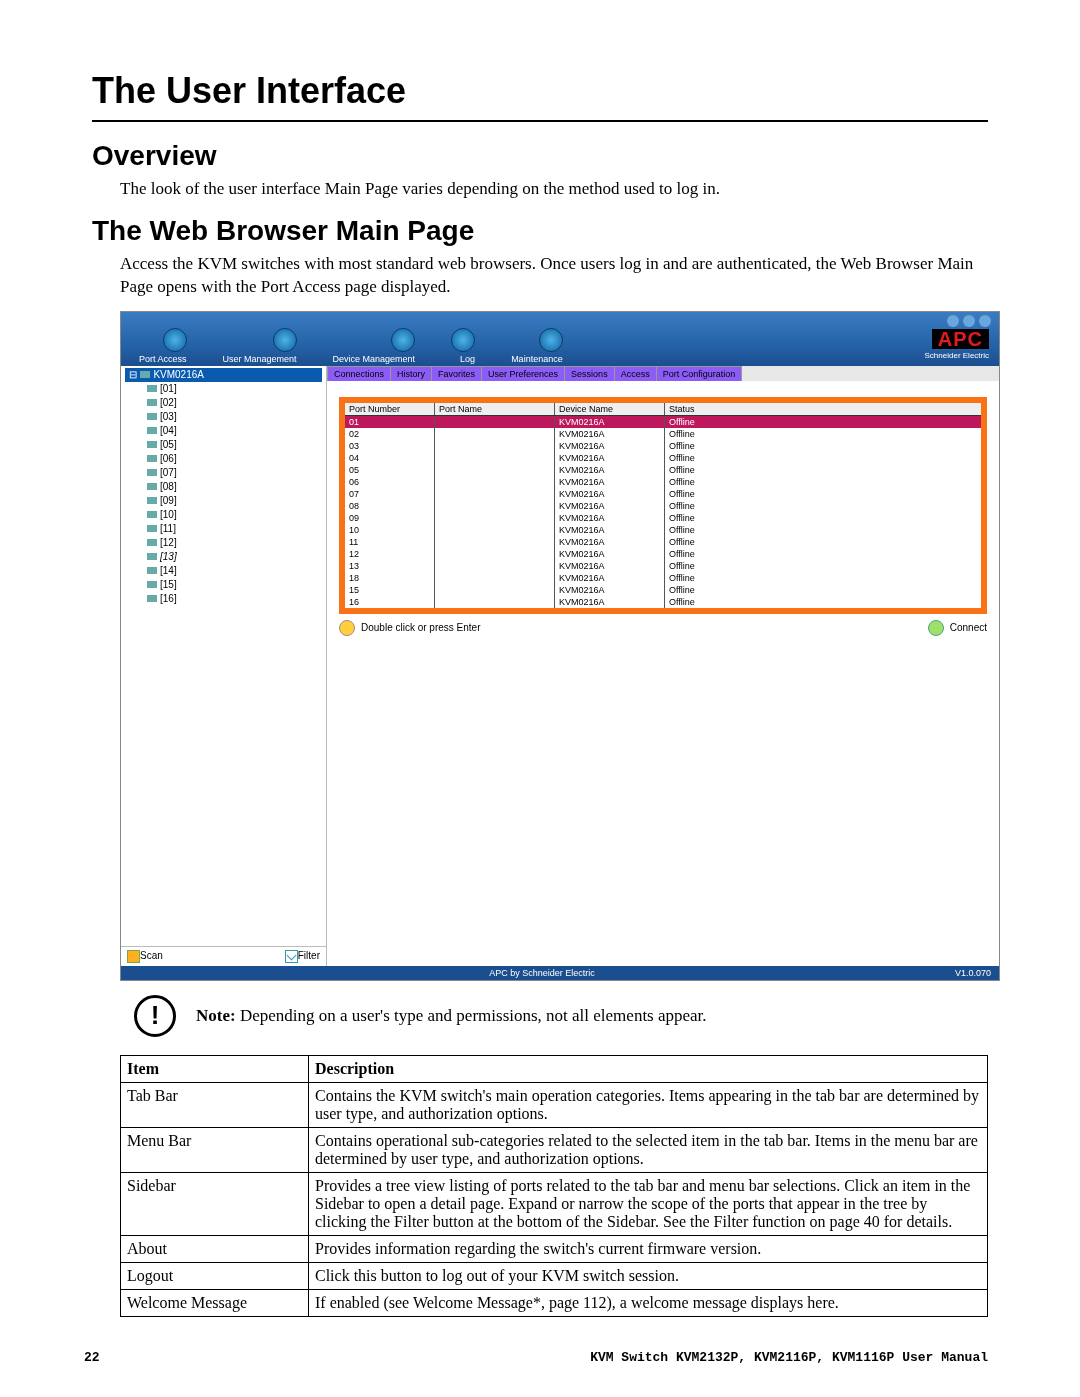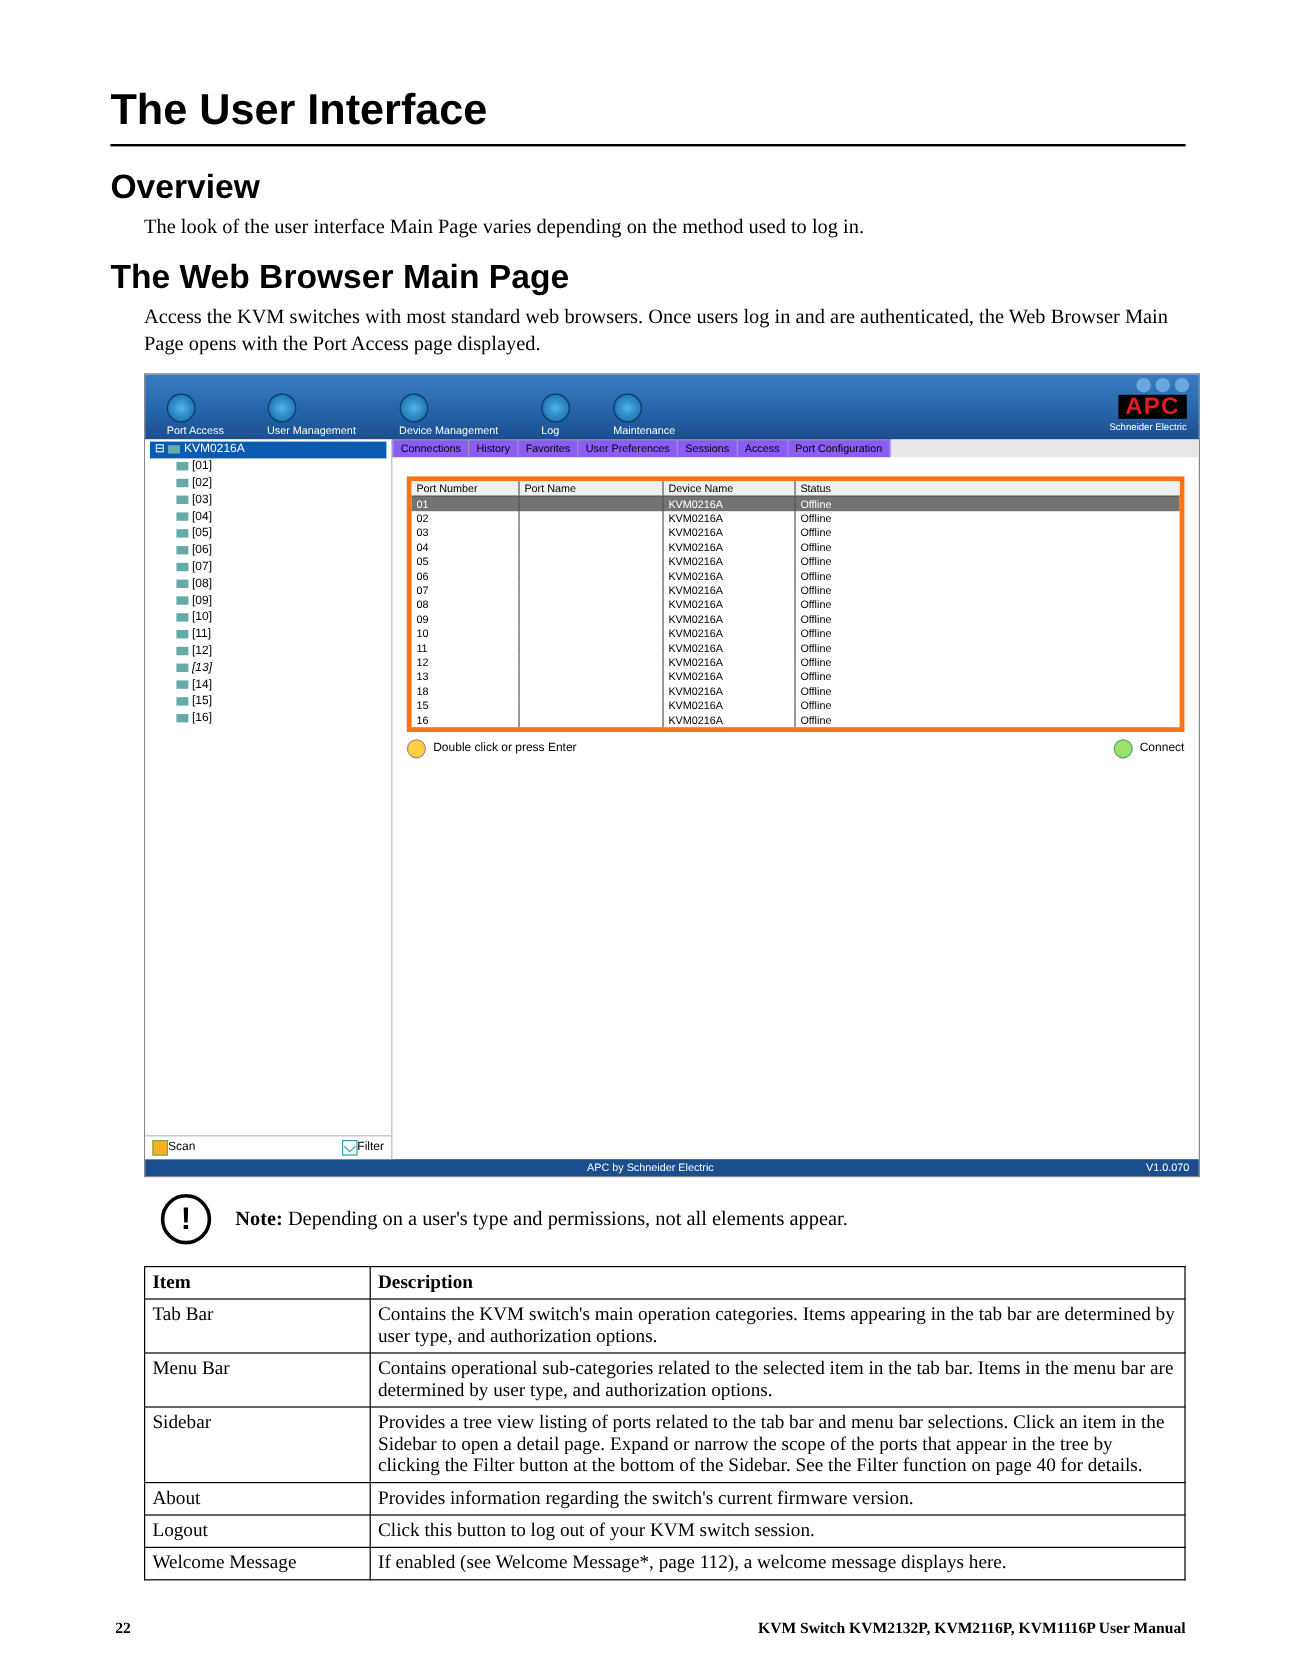--- a/index.html
+++ b/index.html
@@ -8,64 +8,64 @@
   .rule{border-top:2px solid #000;margin:4px 0 18px 0}
   h2{font-size:28px;font-weight:bold;margin:14px 0 6px 0}
   .body-indent{margin-left:28px;font-family:"Times New Roman",serif;font-size:17px;line-height:1.35}
   .body-indent p{margin:6px 0 12px 0}
 
   
   .shot{width:880px;height:auto;margin:6px 0 14px 28px;border:1px solid #888;box-sizing:border-box;position:relative;background:#fff;font-family:Arial,Helvetica,sans-serif}
   .shot-header{height:54px;background:linear-gradient(#3a7cc2,#2563a8 60%,#1b4e8f);display:flex;align-items:flex-end;color:#fff;font-size:9px;position:relative}
   .window-ctrls{position:absolute;top:3px;right:8px;display:flex;gap:4px}
   .window-ctrls span{width:12px;height:12px;border-radius:50%;background:#6aa7de;display:inline-block}
-  .tabicon{display:flex;flex-direction:column;align-items:flex-start;padding:4px 18px 2px 18px;gap:2px}
+  .tabicon{display:flex;flex-direction:column;align-items:flex-end;padding:4px 18px 2px 18px;gap:2px}
   .tabicon .circle{width:22px;height:22px;border-radius:50%;background:radial-gradient(#4fb3e8,#0c5f9e);border:1px solid #083d66}
   .header-logo{margin-left:auto;padding:6px 10px;display:flex;flex-direction:column;align-items:flex-end;gap:2px}
   .logo-apc{font-weight:bold;font-size:20px;color:#e01b22;background:#000;padding:0 6px;letter-spacing:1px;line-height:1}
   .logo-se{font-size:8px;color:#fff;text-align:right}
 
   .shot-body{display:flex;height:600px}
   .shot-sidebar{width:205px;background:#fff;border-right:1px solid #bbb;display:flex;flex-direction:column;font-size:10px}
   .tree-root{flex:1;padding:2px 4px}
   .tree-line{display:flex;align-items:center;gap:3px;padding:0 0 0 4px;line-height:1.4}
   .tree-line .ico{width:10px;height:7px;background:#6aa;display:inline-block}
   .tree-line.root{background:#0a5bb0;color:#fff}
   .sidebar-foot{border-top:1px solid #bbb;display:flex;align-items:center;justify-content:space-between;padding:3px 6px;font-size:10px}
   .sidebar-foot .btn{display:flex;align-items:flex-start;gap:0}
   .sidebar-foot .sq{width:11px;height:11px;background:#ffb020;border:1px solid #7a4;display:inline-block}
   .sidebar-foot .fl{width:11px;height:11px;background:#fff;border:1px solid #39a;display:inline-block;position:relative}
   .sidebar-foot .fl::before{content:"";position:absolute;left:2px;top:1px;width:6px;height:6px;border-left:1px solid #39a;border-bottom:1px solid #39a;transform:rotate(-45deg)}
 
   .shot-main{flex:1;display:flex;flex-direction:column}
   .subtabs{display:flex;background:#e7e7e7;font-size:9px}
   .subtabs span{padding:2px 6px;border:1px solid #999;border-bottom:none;background:#8b5cf6;margin-right:-1px}
-  .port-table{margin:16px 12px 0 12px;border:4px solid #f97316;font-size:9px}
+  .port-table{margin:16px 12px 0 12px;border:6px solid #f97316;font-size:9px}
   .port-table .hdr,.port-table .row{display:grid;grid-template-columns:90px 120px 110px 1fr}
   .port-table .hdr{background:#efefef;border-bottom:1px solid #333}
   .port-table .hdr span,.port-table .row span{padding:1px 4px;border-right:1px solid #555}
   .port-table .hdr span:last-child,.port-table .row span:last-child{border-right:none}
-  .port-table .row.sel{background:#737373;color:#fff}
+  .port-table .row.sel{background:#be185d;color:#fff}
   .hintbar{display:flex;align-items:center;justify-content:space-between;padding:6px 12px;font-size:10px}
   .hintbar .left,.hintbar .right{display:flex;align-items:center;gap:6px}
   .hintbar .qicon{width:14px;height:14px;border-radius:50%;background:#ffcf40;border:1px solid #a87;display:inline-block}
   .hintbar .cicon{width:14px;height:14px;border-radius:50%;background:#9ee06a;border:1px solid #4a7;display:inline-block}
 
   .shot-footer{background:#1b4e8f;color:#fff;font-size:9px;display:flex;justify-content:space-between;padding:2px 8px}
 
   
   .note{display:flex;align-items:center;gap:20px;margin:0 0 18px 42px;font-family:"Times New Roman",serif;font-size:17px}
   .note-icon{width:36px;height:36px;border:3px solid #000;border-radius:50%;display:flex;align-items:center;justify-content:center;font-size:26px;font-weight:bold;font-family:Arial,Helvetica,sans-serif}
 
   
   .desc-table{width:calc(100% - 28px);margin-left:28px;border-collapse:collapse;font-family:"Times New Roman",serif;font-size:16px}
   .desc-table th,.desc-table td{border:1px solid #000;padding:4px 6px;text-align:left;vertical-align:top}
   .desc-table th{font-weight:bold}
 
-  .page-footer{position:absolute;left:96px;right:92px;bottom:32px;display:flex;justify-content:space-between;font-size:13px;font-family:Liberation Serif, serif;font-weight:bold}
+  .page-footer{position:absolute;left:84px;right:92px;bottom:32px;display:flex;justify-content:space-between;font-size:13px;font-family:Liberation Mono, monospace;font-weight:bold}
 </style>
 </head>
 <body>
 
 <div class="page">
 
   <h1>The User Interface</h1>
   <div class="rule"></div>
 
   <h2>Overview</h2>

